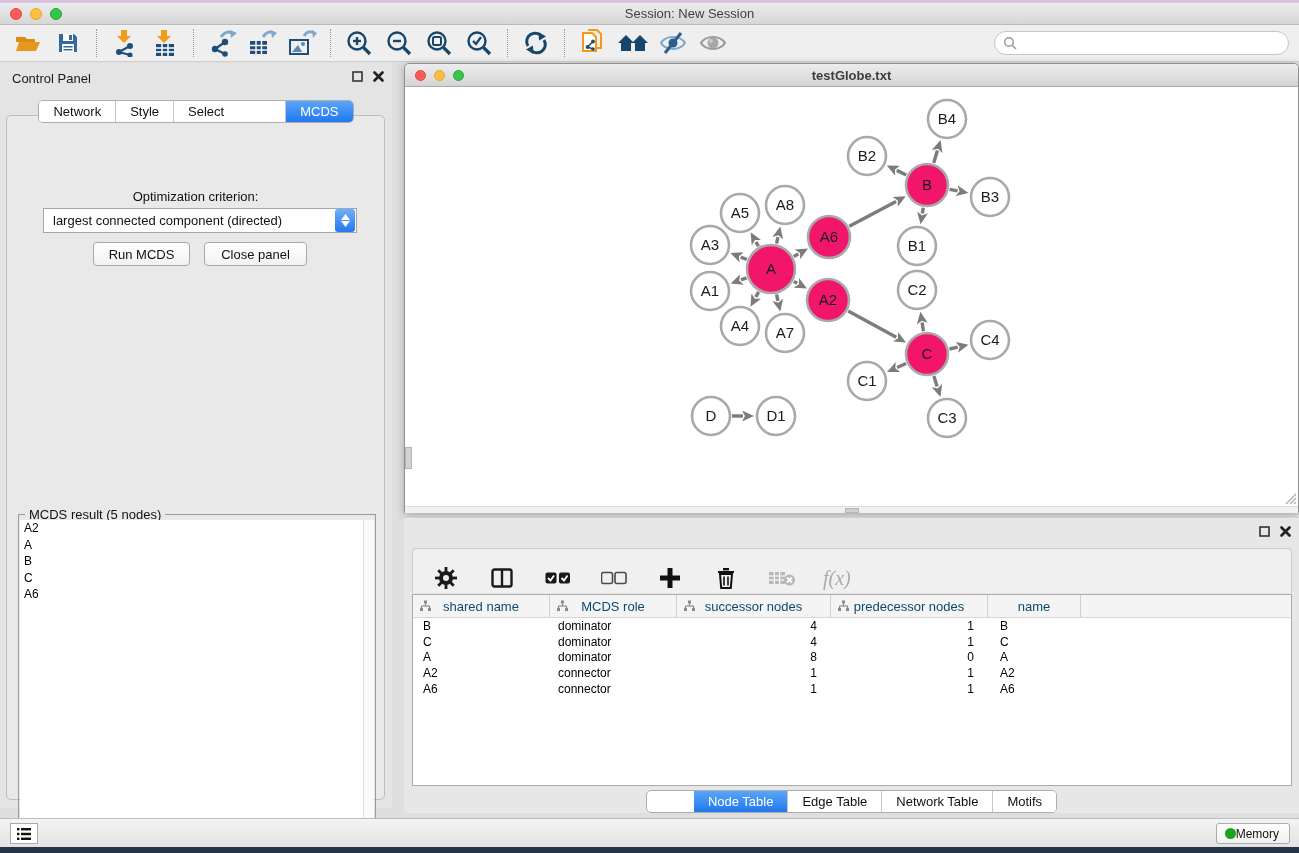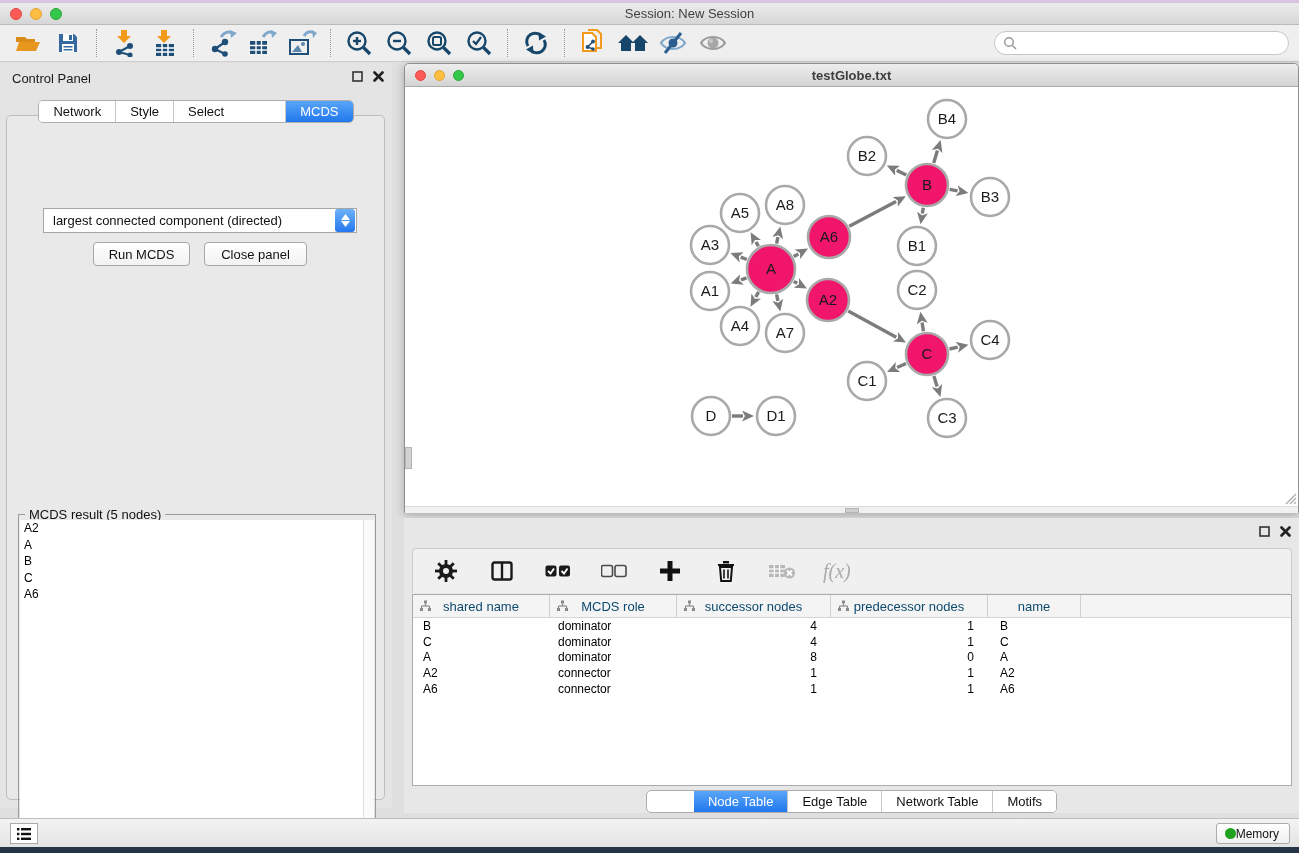--- a/index.html
+++ b/index.html
@@ -83,21 +83,21 @@
   #net-hscroll { position:absolute; left:0; top:442px; width:893px; height:7px; background:#F1F1F1; border-top:1px solid #DCDCDC;}
   #net-hscroll-thumb { position:absolute; left:440px; top:1px; width:14px; height:5px; background:#CFCFCF; border:1px solid #B5B5B5;}
   #net-resize-grip { position:absolute; right:1px; bottom:7px; width:14px; height:14px; }
 
   
   #table-panel { left:404px; top:518px; width:895px; height:295px; background:#E7E7E7; }
   #tp-header { position:absolute; left:0; top:0; width:100%; height:28px; display:flex; align-items:center; }
   #tp-title { font-size:13px; color:#1A1A1A; margin-left:14px;margin-top:40px; }
   #tp-toolbar { position:absolute; left:8px; top:30px; width:880px; height:45px;
     background:#F0F0F0; border:1px solid #CCCCCC; border-bottom:none; border-radius:4px 4px 0 0;
-    display:flex; align-items:center; gap:26px; padding-left:18px; }
+    display:flex; align-items:flex-end; gap:26px; padding-left:18px; }
   .tp-icon { display:flex; align-items:center; justify-content:center; width:30px; height:30px; }
   #fx-label { font-family:"Liberation Serif","DejaVu Serif",serif; font-style:italic;
     font-size:20px; color:#ABABAB; }
   #node-table { position:absolute; left:8px; top:76px; width:880px; height:192px;
     background:#fff; border:1px solid #ABABAB; }
   #table-header { display:grid; grid-template-columns:137px 127px 154px 157px 93px auto;
     height:23px; background:#F4F4F4; border-bottom:1px solid #D5D5D5; }
   .th-cell { position:relative; display:flex; align-items:center; justify-content:center;
     font-size:13px; color:#0c4a6e; border-right:1px solid #D0D0D0; }
   .th-cell:last-child { border-right:none; }
@@ -302,20 +302,21 @@
   <div class="panel-ctrls">
     <svg width="11" height="11" viewBox="0 0 11 11">
         <rect x="1" y="1" width="9" height="9" fill="none" stroke="#333" stroke-width="1.6"></rect>
       </svg>
     <svg width="11" height="11" viewBox="0 0 11 11">
         <line x1="1.5" y1="1.5" x2="9.5" y2="9.5" stroke="#222" stroke-width="2.6" stroke-linecap="round"></line>
         <line x1="9.5" y1="1.5" x2="1.5" y2="9.5" stroke="#222" stroke-width="2.6" stroke-linecap="round"></line>
       </svg>
   </div>
   <div id="cp-body">
+    <div id="opt-label">Optimization criterion:</div>
     <div id="criterion-select">
       <span id="criterion-value">largest connected component (directed)</span>
       <span id="criterion-spinner">
         <svg width="9" height="6" viewBox="0 0 9 6">
             <polygon points="4.5,0 9,6 0,6" fill="#fff"></polygon>
           </svg>
         <svg width="9" height="6" viewBox="0 0 9 6">
             <polygon points="0,0 9,0 4.5,6" fill="#fff"></polygon>
           </svg>
       </span>

